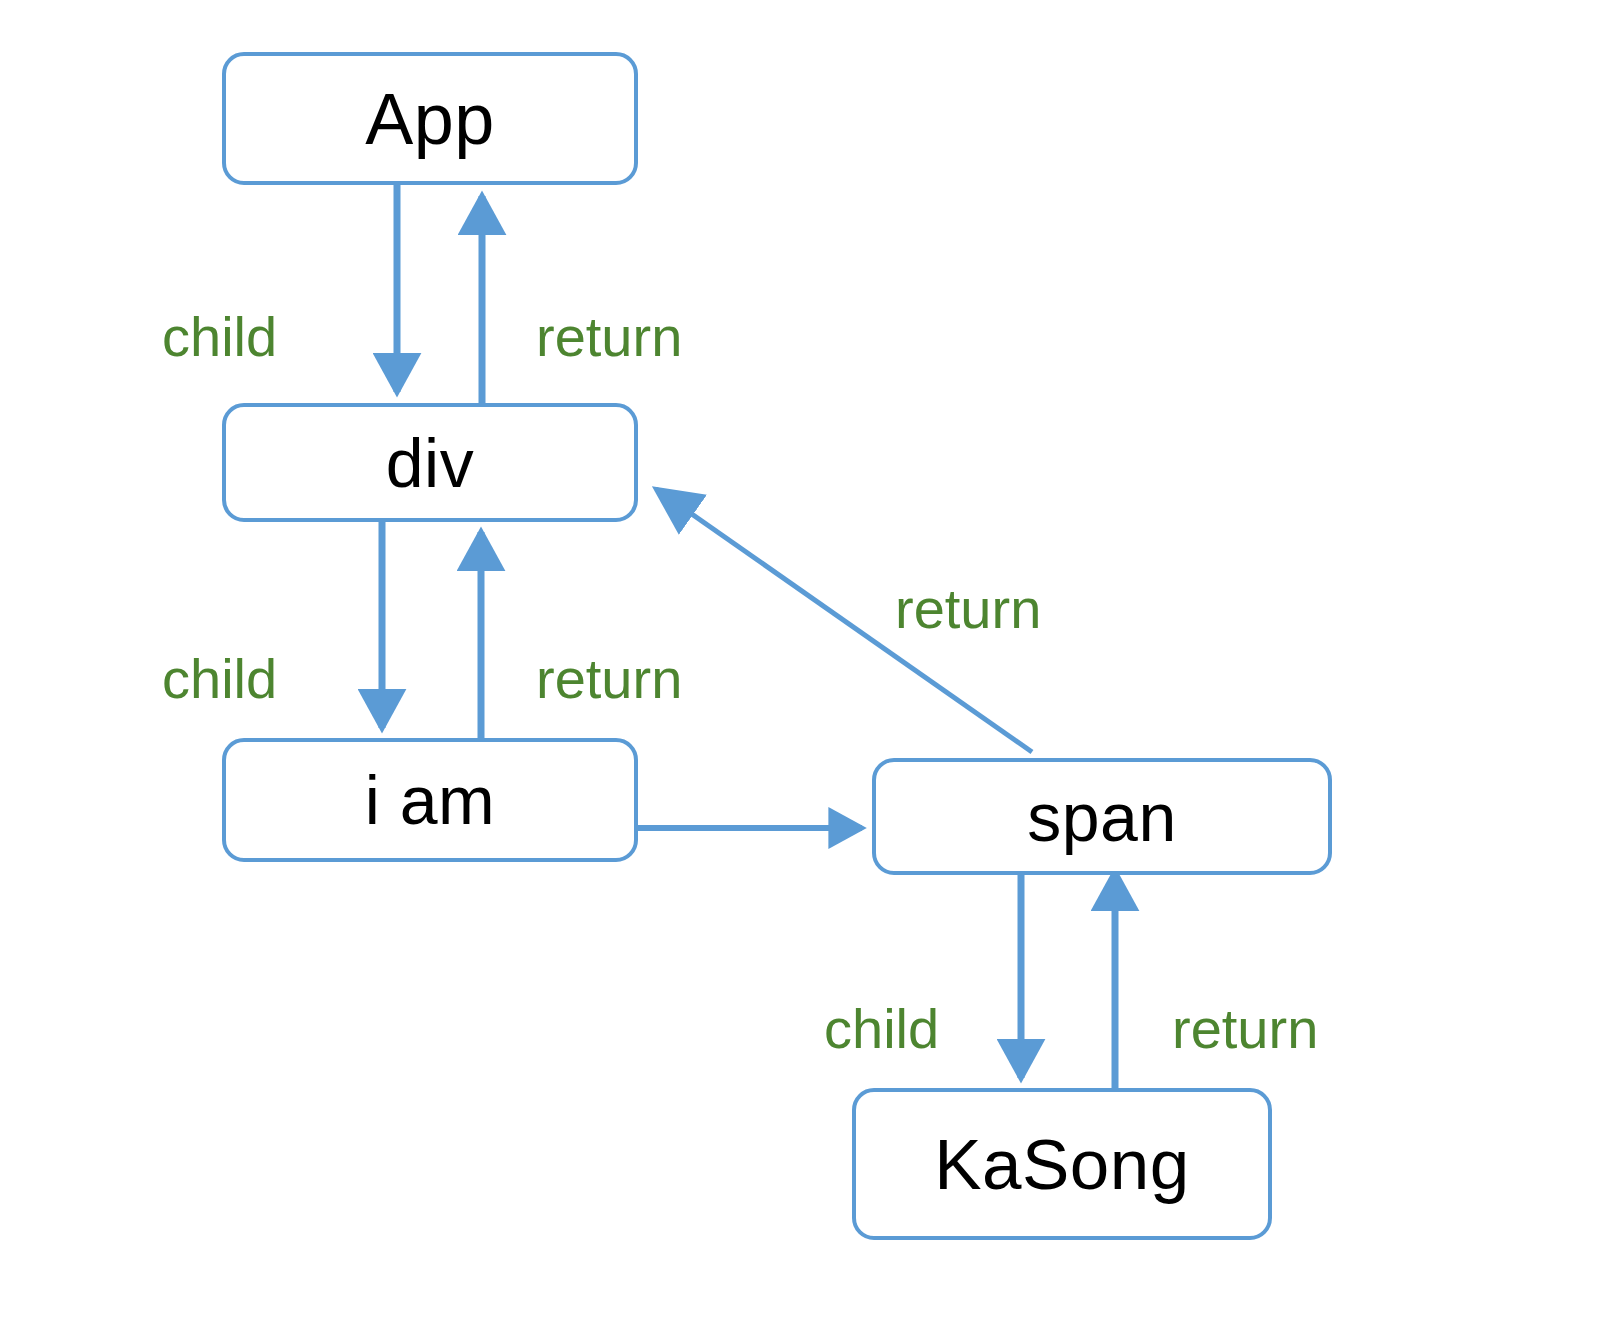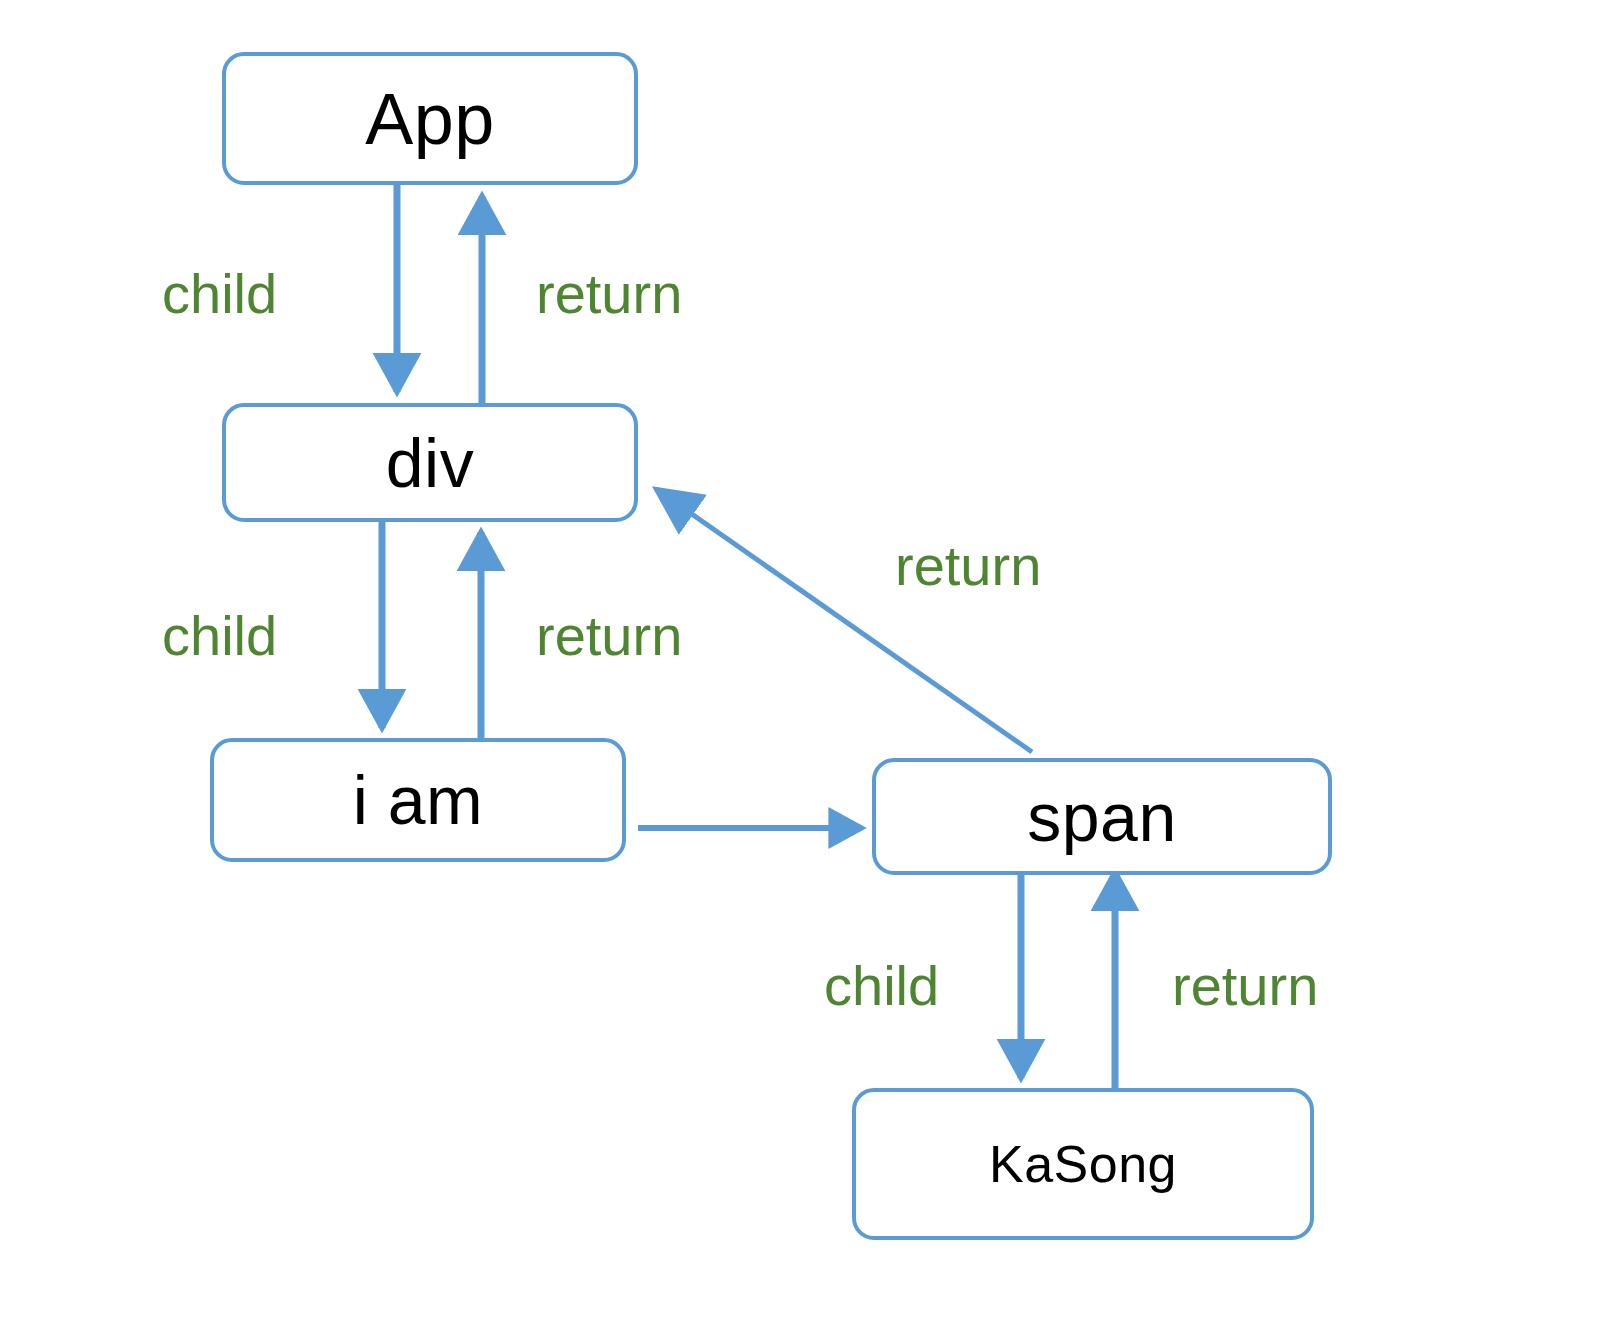--- a/index.html
+++ b/index.html
@@ -46,20 +46,21 @@
   }
   .edge-label {
     position: absolute;
     color: #4d8530;
     font-family: "Liberation Sans", sans-serif;
     font-size: 56px;
     font-weight: 400;
     line-height: 1;
     white-space: nowrap;
     z-index: 3;
+    margin-top: 43px;
   }
 </style>
 </head>
 <body>
 
 <div id="diagram-root">
 
   <svg id="edge-layer" viewBox="0 0 1618 1338" width="1618" height="1338" aria-hidden="true">
     <defs>
       <marker id="arrowhead" markerWidth="7" markerHeight="7" refX="5.6" refY="3.5" orient="auto" markerUnits="strokeWidth">
@@ -88,29 +89,29 @@
   </svg>
 
   <div class="node" style="left:222px; top:403px; width:416px; height:119px; font-size:68px;">
     <span class="node-label">div</span>
   </div>
 
   <div class="node" style="left:222px; top:52px; width:416px; height:133px; font-size:72px;">
     <span class="node-label">App</span>
   </div>
 
-  <div class="node" style="left:210px; top:738px; width:416px; height:124px; font-size:68px;">
+  <div class="node" style="left:222px; top:738px; width:416px; height:124px; font-size:68px;">
     <span class="node-label">i am</span>
   </div>
 
   <div class="node" style="left:872px; top:758px; width:460px; height:117px; font-size:68px;">
     <span class="node-label">span</span>
   </div>
 
-  <div class="node" style="left:852px; top:1088px; width:462px; height:152px; font-size:52px;">
+  <div class="node" style="left:852px; top:1088px; width:420px; height:152px; font-size:71px;">
     <span class="node-label">KaSong</span>
   </div>
 
   <div class="edge-label" style="left:162px; top:266px;">child</div>
 
   <div class="edge-label" style="left:536px; top:266px;">return</div>
 
   <div class="edge-label" style="left:162px; top:608px;">child</div>
 
   <div class="edge-label" style="left:536px; top:608px;">return</div>

